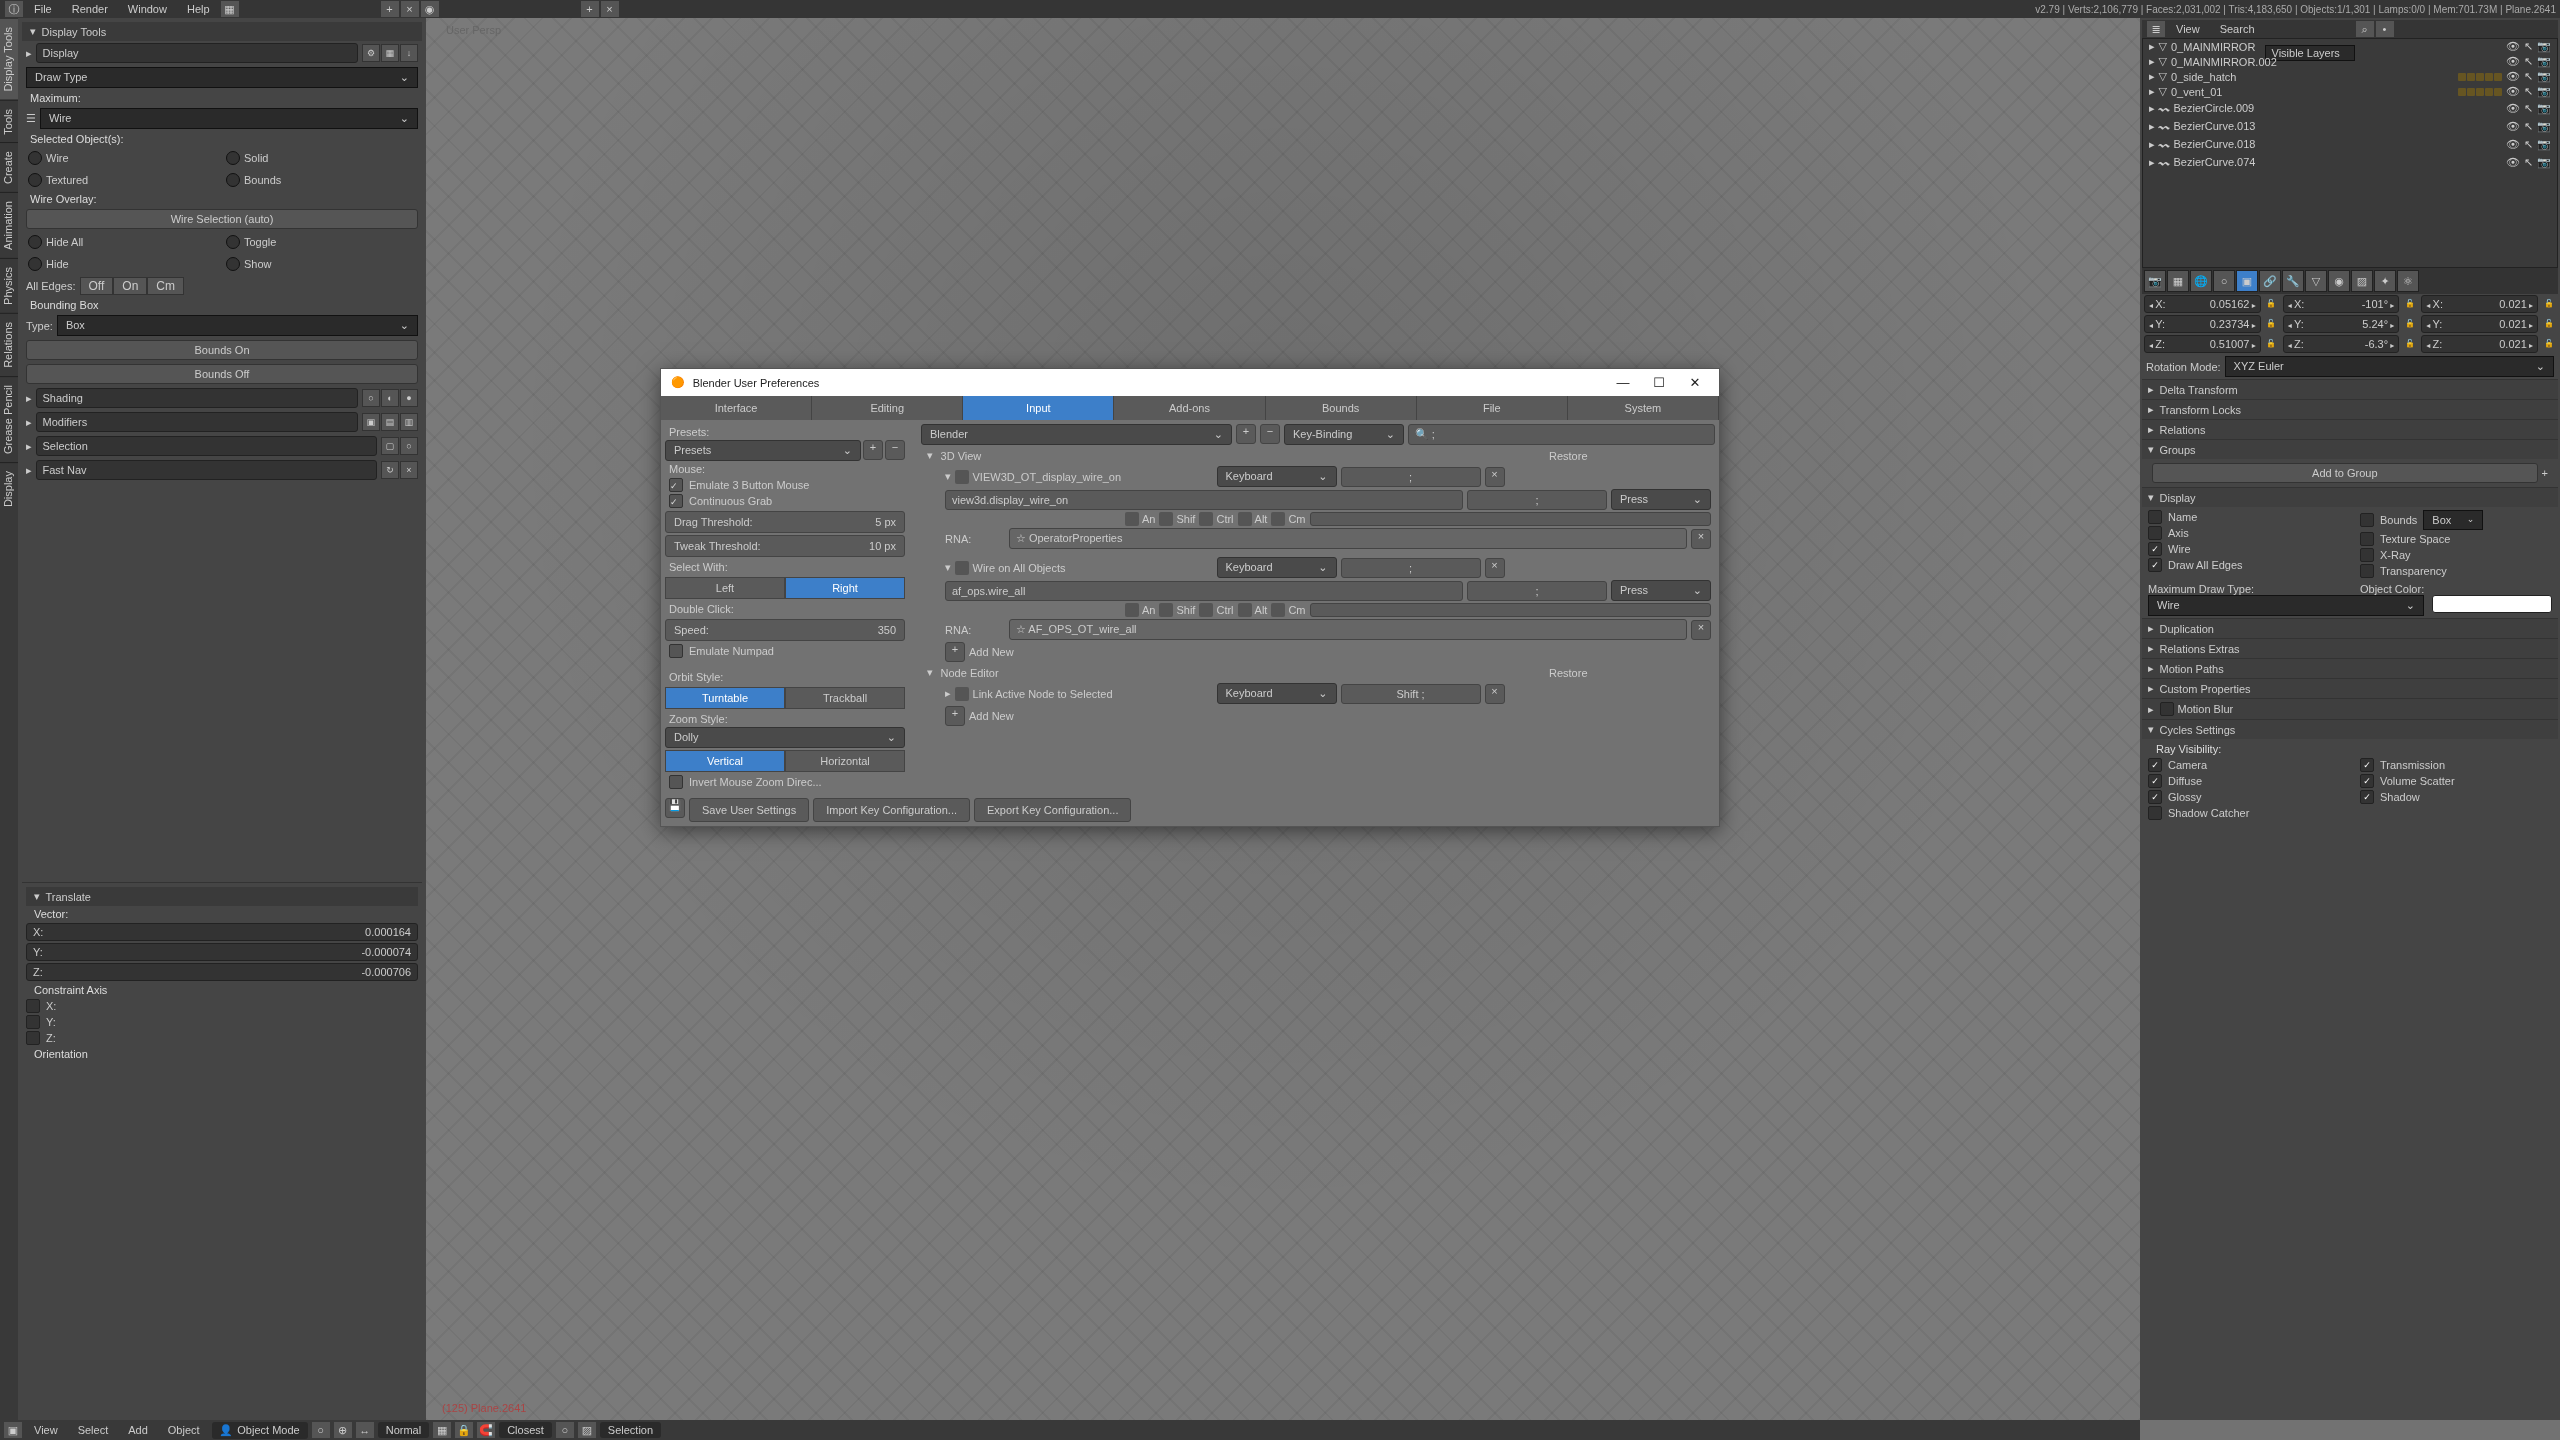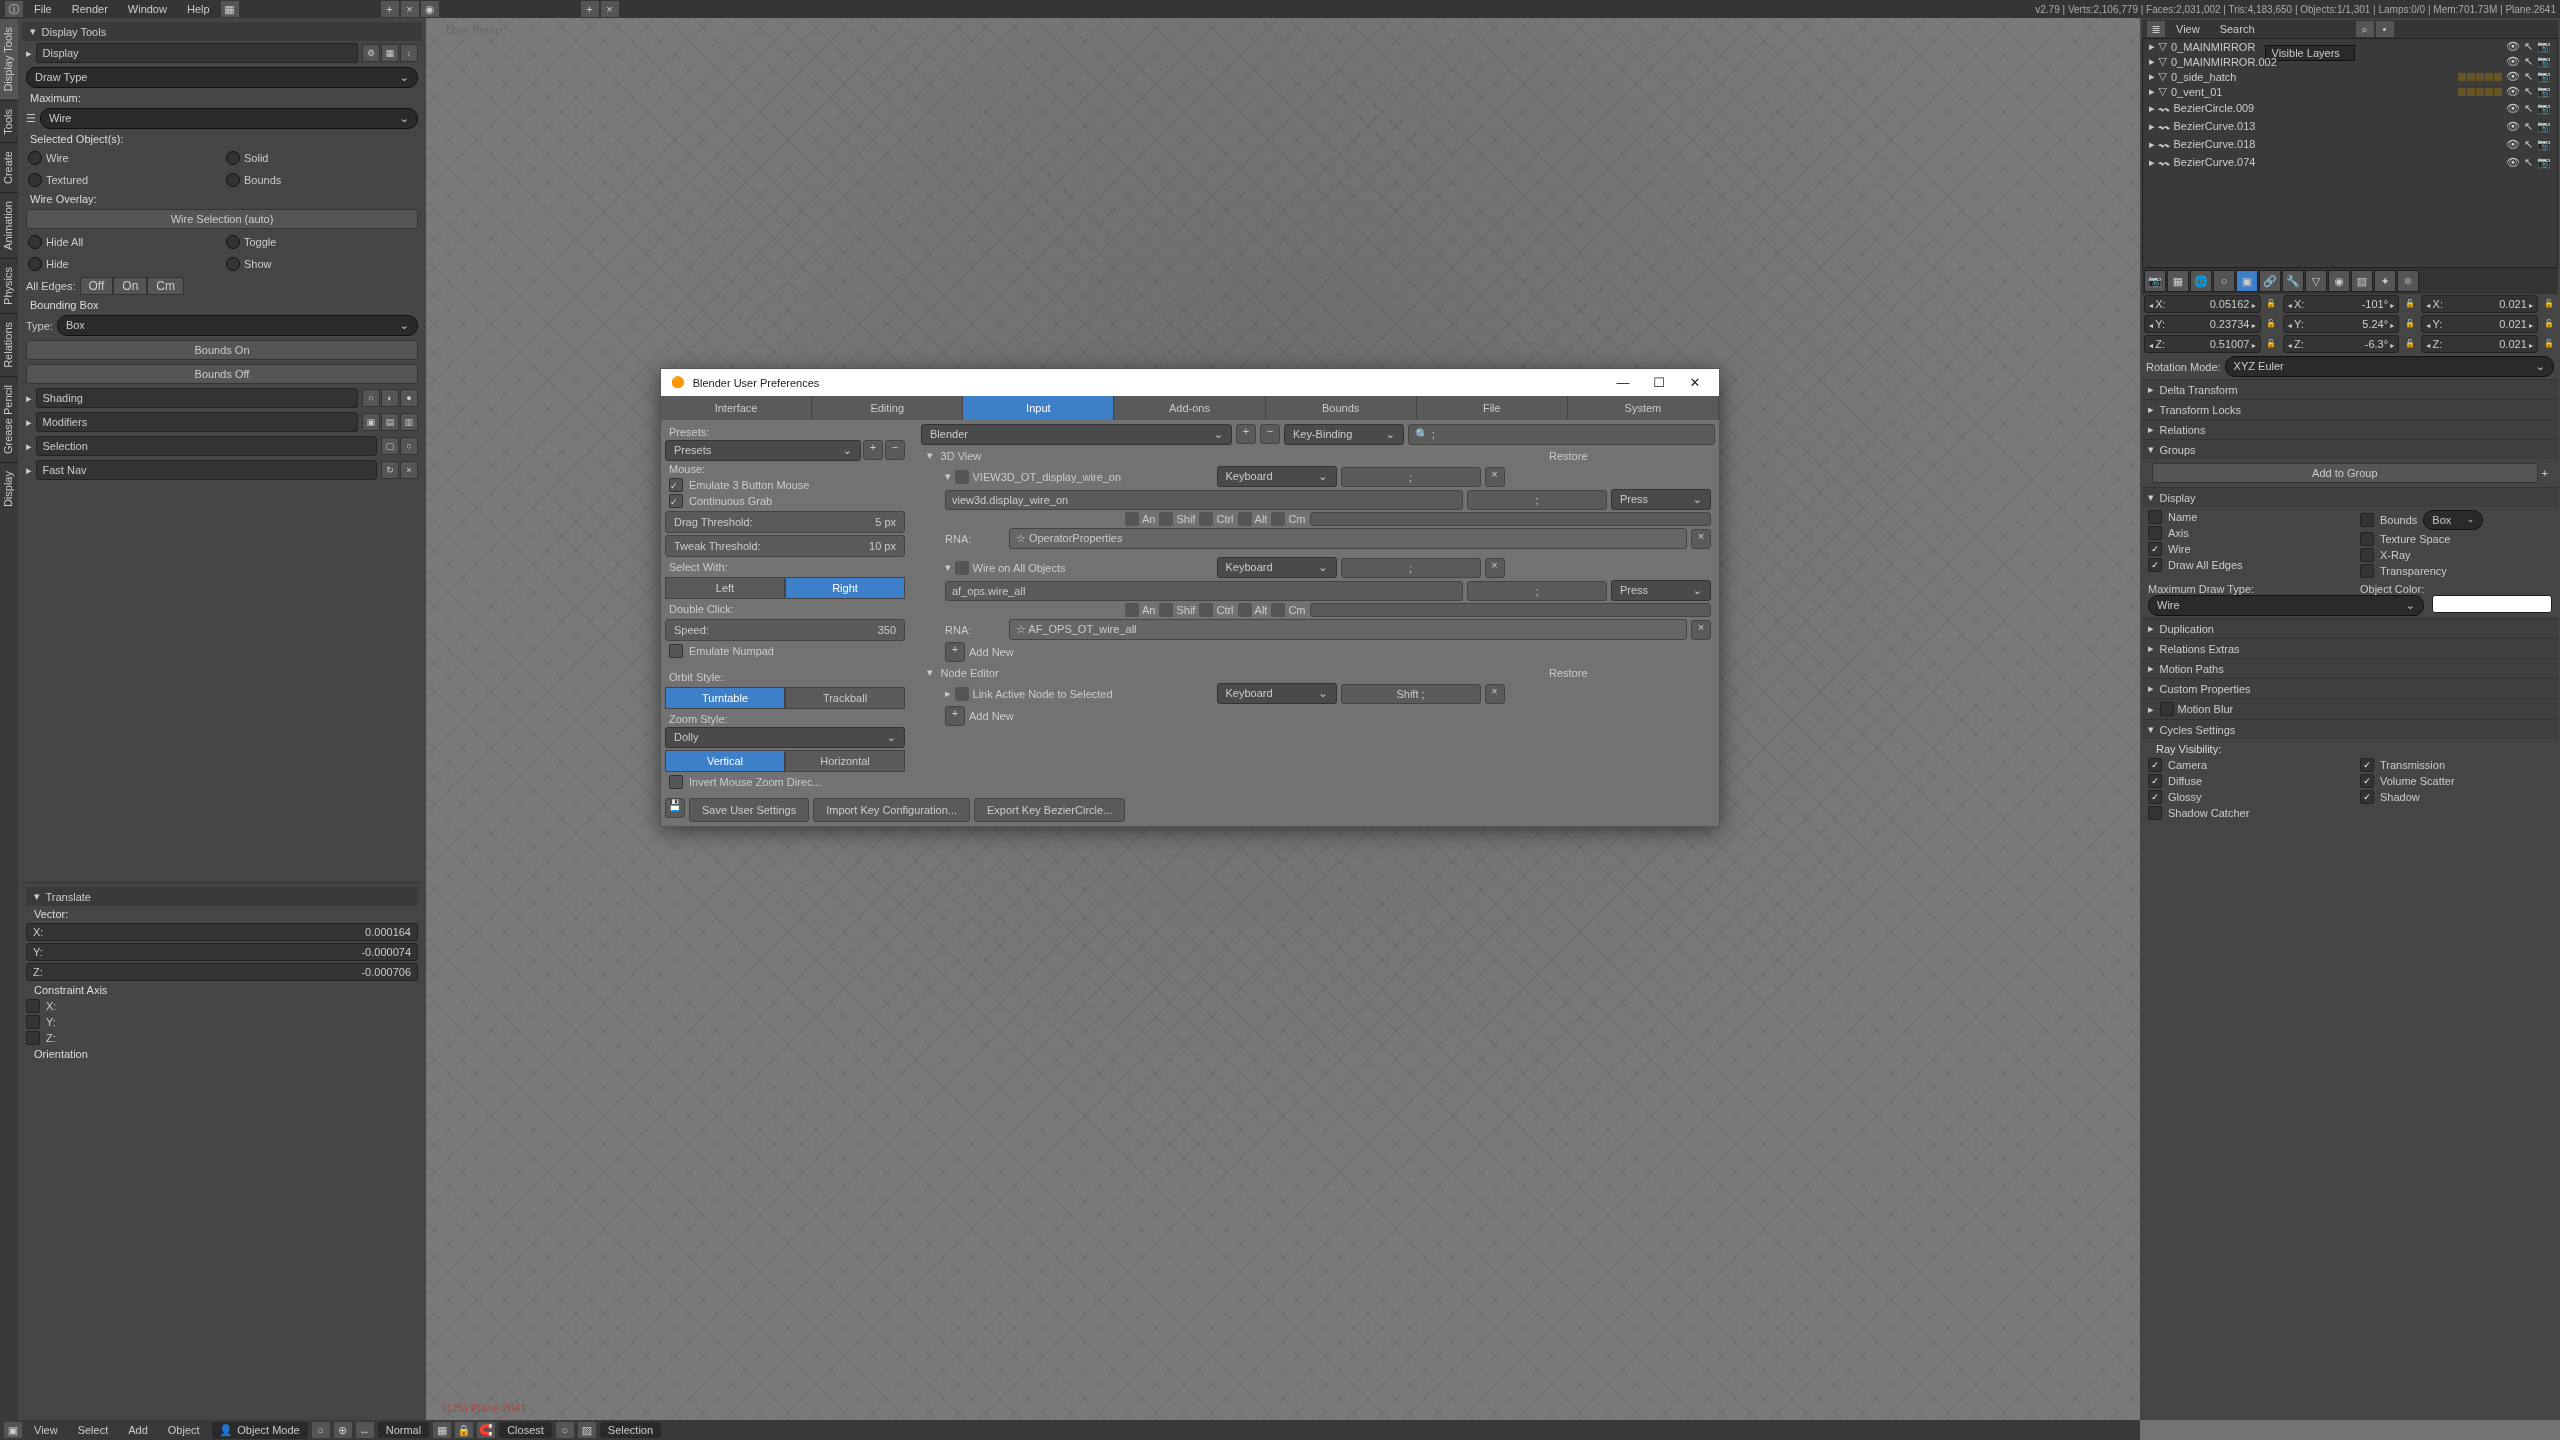--- a/index.html
+++ b/index.html
@@ -16,21 +16,21 @@
 .vertical-tabs { width: 18px; background: #393939; display: flex; flex-direction: column; font-size: 9px; }
 .vertical-tabs .vtab { writing-mode: vertical-rl; transform: rotate(180deg); padding: 8px 2px; text-align: center; border-bottom: 1px solid #222; cursor: pointer; }
 .vertical-tabs .vtab.active { background: #555; }
 
 .left-panel { width: 408px; background: #454545; padding: 4px; overflow: hidden; }
 .panel-header { background: #3a3a3a; padding: 3px 8px; display: flex; align-items: center; cursor: pointer; }
 .panel-header .tri { margin-right: 6px; }
 .panel-row { display: flex; align-items: center; padding: 2px 4px; gap: 4px; }
 .panel-label { padding: 2px 8px; color: #ddd; }
 .panel-field { background: #333; border: 1px solid #222; padding: 2px 6px; flex: 1; height: 20px; display: flex; align-items: center; border-radius: 3px; }
-.panel-dropdown { background: #2a2a2a; border: 1px solid #111; padding: 3px 8px; flex: 1; display: flex; justify-content: space-between; border-radius: 10px; }
+.panel-dropdown { background: #2a2a2a; border: 1px solid #111; padding: 3px 8px; flex: 1; display: flex; justify-content: space-between; border-radius: 0; }
 .panel-dropdown::after { content: "⌄"; }
 .panel-button { background: #555; border: 1px solid #333; padding: 3px 8px; flex: 1; text-align: center; border-radius: 3px; cursor: pointer; }
 .radio-group { display: flex; flex: 1; }
 .radio-item { display: flex; align-items: center; gap: 4px; flex: 1; padding: 2px; }
 .radio-item .dot { width: 14px; height: 14px; border-radius: 50%; background: #333; border: 1px solid #111; }
 .small-toggle { display: flex; gap: 0; }
 .small-toggle .tbtn { background: #555; border: 1px solid #333; padding: 1px 8px; font-size: 12px; }
 .mini-icons { display: flex; gap: 1px; }
 .mini-icons .mi { width: 18px; height: 18px; background: #555; border: 1px solid #333; display: flex; align-items: center; justify-content: center; font-size: 9px; }
 
@@ -881,15 +881,15 @@
             <span class="km-x">+</span>
             <span style="cursor:pointer">Add New</span>
           </div>
       </div>
     </div>
   </div>
   <div class="modal-footer">
     <span class="km-x">💾</span>
     <div class="fbtn">Save User Settings</div>
     <div class="fbtn">Import Key Configuration...</div>
-    <div class="fbtn">Export Key BezierCircle...</div>
+    <div class="fbtn">Export Key Configuration...</div>
   </div>
 </div>
 
 </body></html>

